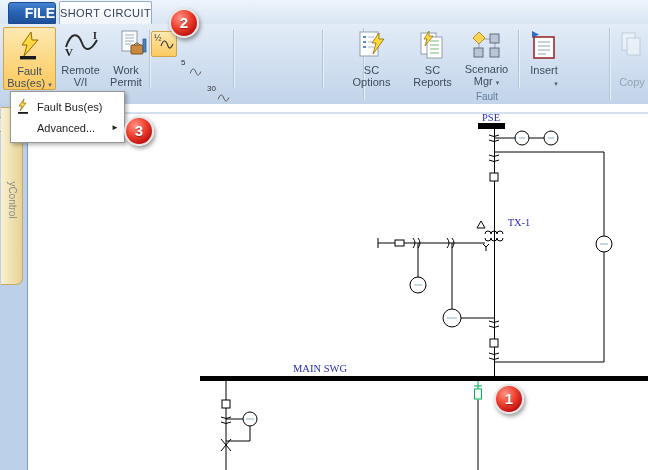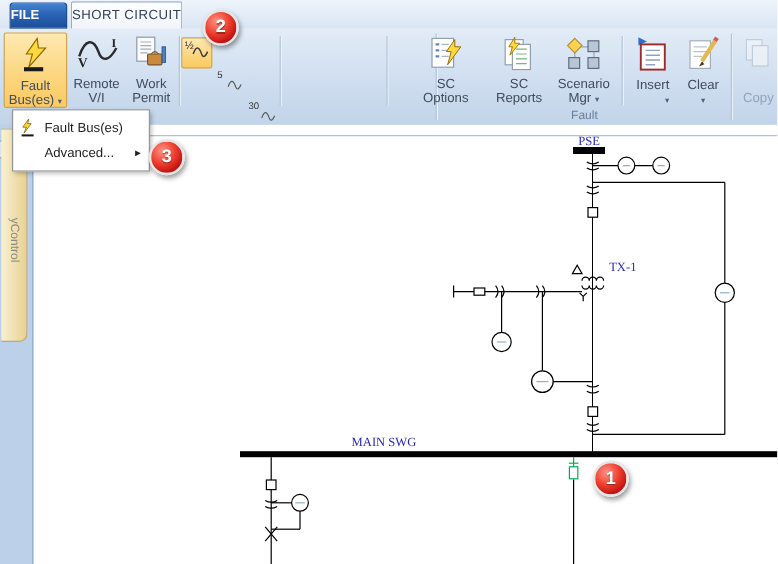--- a/index.html
+++ b/index.html
@@ -3,21 +3,21 @@
 <meta charset="utf-8">
 <style>
   html,body{margin:0;padding:0;}
   #app{position:relative;width:648px;height:470px;overflow:hidden;background:#fff;
        font-family:"Liberation Sans",sans-serif;-webkit-font-smoothing:antialiased;}
   .abs{position:absolute;}
   
   .tabrow{left:0;top:0;width:648px;height:24px;background:linear-gradient(#eef4fb,#d9e5f3);}
   .tab-file{left:8px;top:2px;width:48px;height:22px;border-radius:3px 3px 0 0;
     background:linear-gradient(#4583d3,#2a64b4 45%,#1d4f9a);border:1px solid #1a4c94;
-    color:#fff;font-size:11px;font-weight:bold;text-align:left;line-height:21px;box-sizing:border-box;}
+    color:#fff;font-size:14px;font-weight:bold;text-align:right;line-height:21px;box-sizing:border-box;}
   .tab-sc{left:59px;top:1px;width:93px;height:23px;border-radius:2px 2px 0 0;
     background:linear-gradient(#fdfefe,#f0f5fa);border:1px solid #98accb;border-bottom:none;
     color:#33425a;font-size:11px;text-align:right;line-height:22px;letter-spacing:.4px;box-sizing:border-box;}
   
   .ribbon{left:0;top:24px;width:648px;height:81px;background:linear-gradient(#e3ecf7,#cfdef0 55%,#c2d4e9);
     border-bottom:1px solid #8ea8c8;box-sizing:border-box;}
   .rsep{width:1px;background:#b3c4d9;border-right:1px solid #e9f1f9;}
   .btn{display:flex;flex-direction:column;align-items:center;justify-content:flex-start;
     color:#3f4c5d;font-size:11px;text-align:center;line-height:12px;border-radius:2px;box-sizing:border-box;cursor:default;}
   .btn .ic{margin:3px 0 2px 0;}
@@ -80,21 +80,21 @@
     <span class="ic">
       <svg width="38" height="28" viewBox="0 0 38 28">
         <path d="M4 17 C9 2 16 2 20 13 C23 22 29 21 35 10" stroke="#2b2b2b" stroke-width="2" fill="none"></path>
         <text x="3" y="26" font-family="Liberation Serif,serif" font-size="11" font-weight="bold" fill="#222">V</text>
         <text x="31" y="9" font-family="Liberation Serif,serif" font-size="10" font-weight="bold" fill="#222">I</text>
       </svg>
     </span>
     <span class="lbl">Remote V/I</span>
   </div>
 
-  <div class="abs btn" style="left:104px;top:27px;width:44px;height:63px;">
+  <div class="abs btn" style="left:104px;top:27px;width:44px;height:63px;align-items:flex-end;">
     <span class="ic">
       <svg width="28" height="28" viewBox="0 0 28 28">
         <rect x="2" y="1" width="15" height="20" fill="#fbfbfb" stroke="#8f9aa6"></rect>
         <path d="M5 5h9M5 8h9M5 11h9M5 14h6" stroke="#9fb0c0" stroke-width="1"></path>
         <rect x="11" y="15" width="12" height="9" rx="1" fill="#c98a3f" stroke="#7a5220"></rect>
         <path d="M14 15 q3 -4 6 0" stroke="#7a5220" fill="none"></path>
         <rect x="23" y="9" width="3" height="13" fill="#4f81bd" stroke="#2f5181" stroke-width=".7"></rect>
       </svg>
     </span>
     <span class="lbl">Work Permit</span>
@@ -234,32 +234,20 @@
     <span class="ic">
       <svg width="28" height="30" viewBox="0 0 28 30">
         <polygon points="2,1 9,4.5 2,8" fill="#2e6fce"></polygon>
         <rect x="4" y="7" width="20" height="21" fill="#fff" stroke="#9b2c2c" stroke-width="1.6"></rect>
         <path d="M8 12h12M8 16h12M8 20h12M8 24h8" stroke="#8fa3c0" stroke-width="1.2"></path>
       </svg>
     </span>
     <span class="lbl"><span>Insert</span><br><span class="dd">▾</span></span>
   </div>
 
-  <div class="abs btn" style="left:566px;top:27px;width:40px;height:63px;">
-    <span class="ic">
-      <svg width="28" height="30" viewBox="0 0 28 30">
-        <rect x="3" y="4" width="17" height="23" fill="#fff" stroke="#a2aeba"></rect>
-        <path d="M6 9h11M6 13h11M6 17h7" stroke="#b9c4cf" stroke-width="1.1"></path>
-        <line x1="25.5" y1="1.5" x2="23.5" y2="4.5" stroke="#d25b5b" stroke-width="3.6"></line>
-        <line x1="24" y1="4" x2="13" y2="21" stroke="#e5b84f" stroke-width="3.6"></line>
-        <polygon points="13,21 10.5,25.5 15,23.5" fill="#4a3a20"></polygon>
-      </svg>
-    </span>
-    <span class="lbl"><span>Clear</span><br><span class="dd">▾</span></span>
-  </div>
 
   <div class="abs rsep" style="left:609px;top:28px;height:72px;"></div>
 
   <div class="abs btn disabled" style="left:613px;top:27px;width:38px;height:63px;">
     <span class="ic" style="opacity:.6;">
       <svg width="26" height="28" viewBox="0 0 26 28">
         <rect x="3" y="3" width="13" height="17" fill="#f4f7fa" stroke="#aebccb"></rect>
         <rect x="8" y="8" width="13" height="17" fill="#f4f7fa" stroke="#aebccb"></rect>
       </svg>
     </span>

